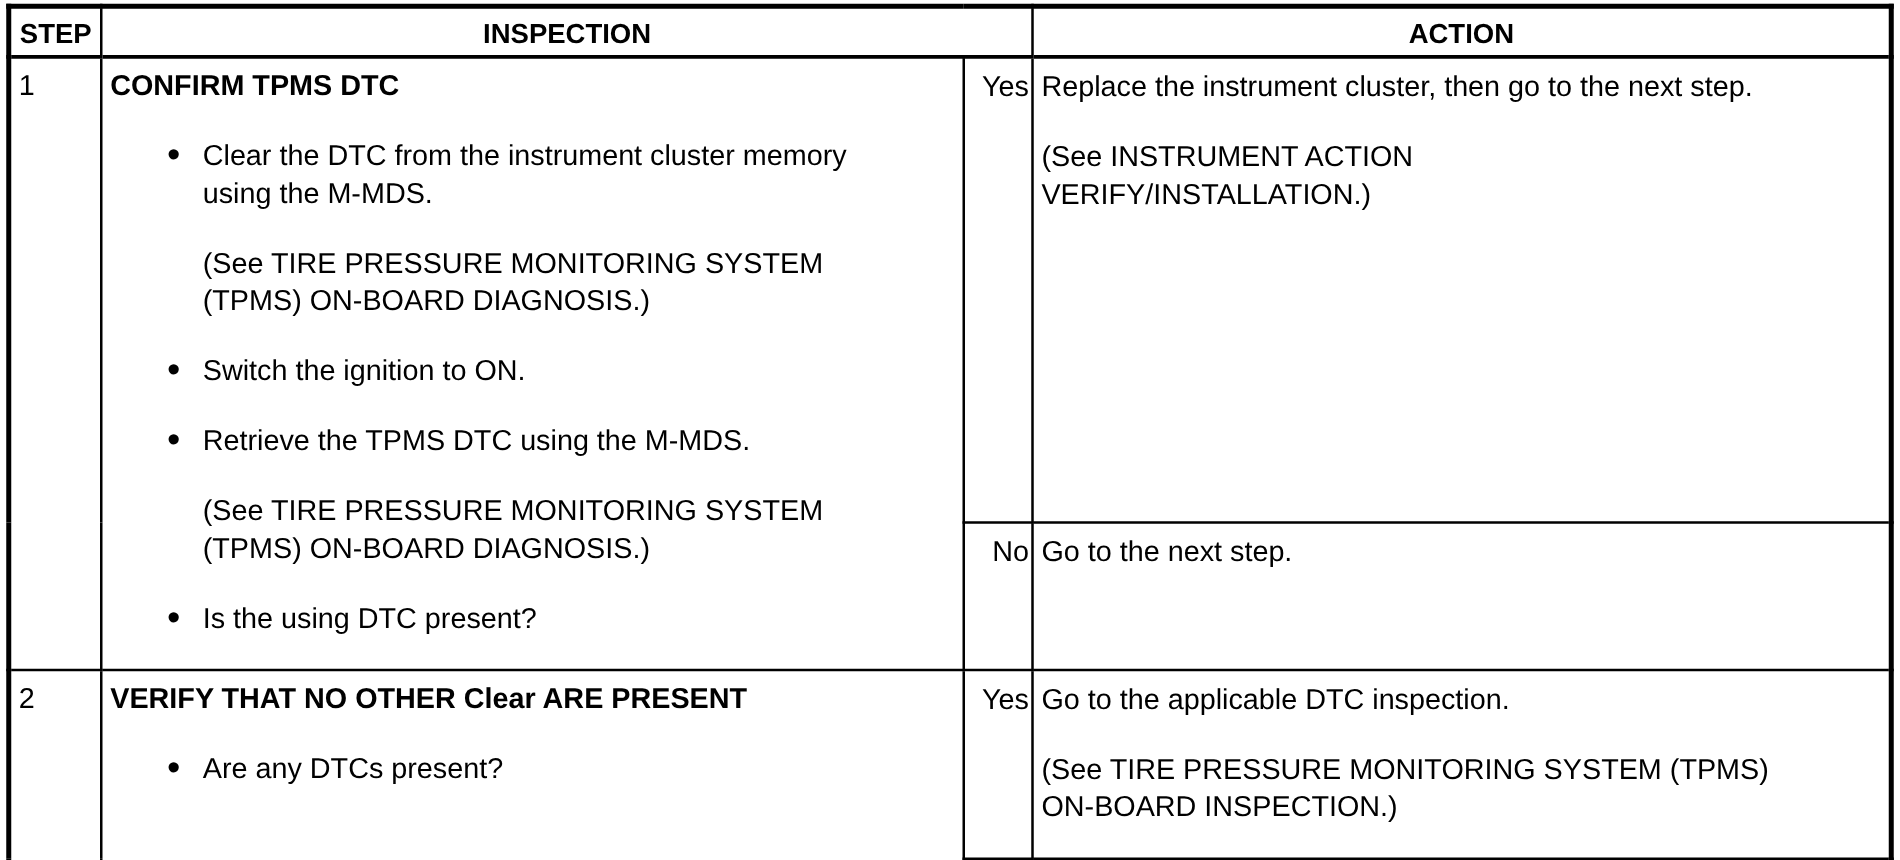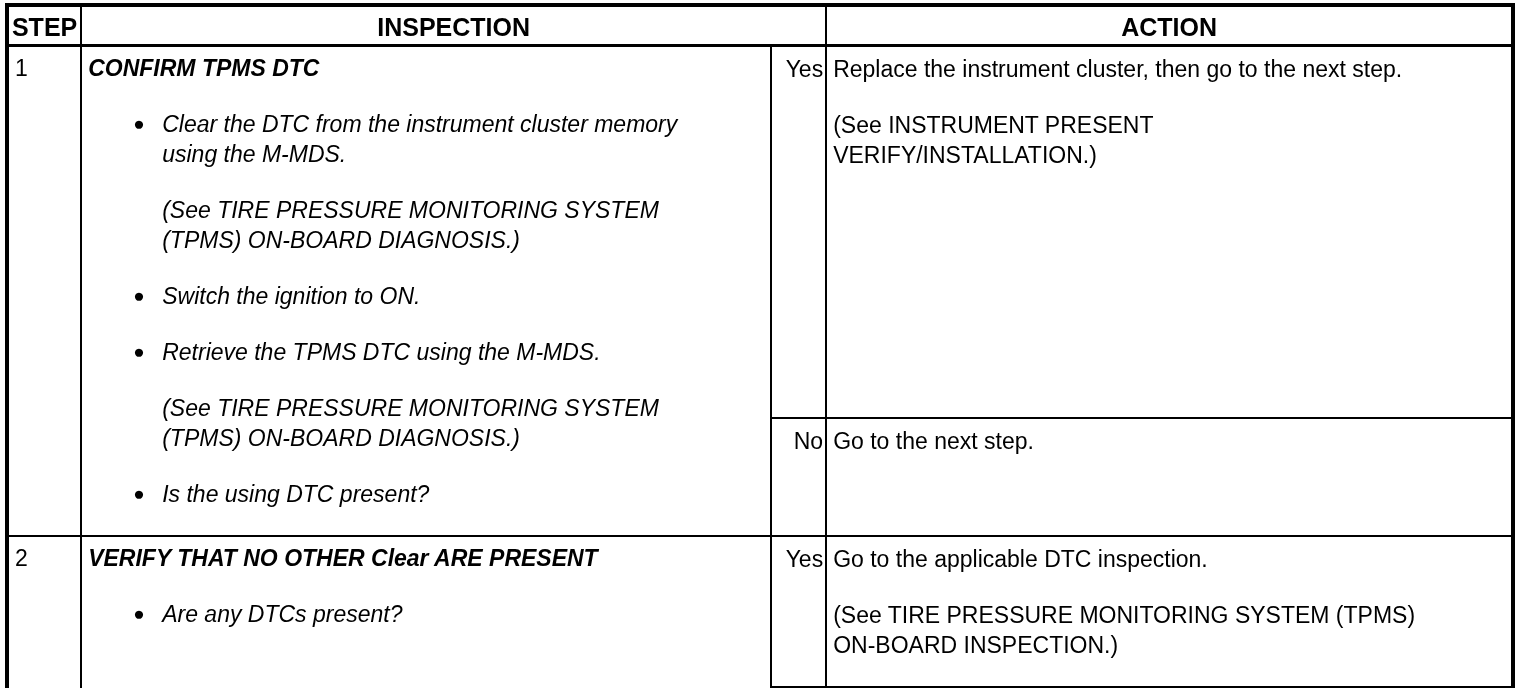--- a/index.html
+++ b/index.html
@@ -28,21 +28,21 @@
   .doc-table th, .doc-table td {
     border: 2px solid #000000;
     vertical-align: top;
     background: #ffffff;
     overflow: hidden;
   }
   .doc-table thead th {
     border-bottom: 3px solid #000000;
     height: 34px;
     padding: 3px 0 0 0;
-    font-size: 25px;
+    font-size: 22px;
     font-weight: bold;
     text-align: center;
     line-height: 34px;
   }
   .line, .insp-title, .step-num, .yn-label {
     font-size: 23px;
     line-height: 30px;
   }
   .line {
     min-height: 30px;
@@ -60,21 +60,21 @@
   }
   .bullet-marker {
     position: absolute;
     left: 45px;
     top: 0;
     font-size: 19px;
     line-height: 30px;
   }
   .note-block { padding-left: 74px; }
   .cell-step   { padding: 6px 2px 0 6px; }
-  .cell-insp   { padding: 6px 8px 0 6px; font-style: italic; }
+  .cell-insp   { padding: 6px 8px 0 6px; }
   .cell-yn     { padding: 7px 2px 0 5px; text-align: right; }
   .cell-action { padding: 7px 4px 0 6px; }
   tr.row-tall   { height: 348px; }
   tr.row-no1    { height: 110px; }
   tr.row-yes2   { height: 126px; }
   tr.row-no2    { height: 40px; }
 </style>
 </head>
 <body>
 
@@ -127,21 +127,21 @@
         </div>
       </td>
       <td class="cell-yn">
         <div class="yn-label">Yes</div>
       </td>
       <td class="cell-action">
         <div class="block">
           <div class="line">Replace the instrument cluster, then go to the next step.</div>
         </div>
         <div class="block">
-          <div class="line">(See INSTRUMENT PRESENT</div>
+          <div class="line">(See INSTRUMENT ACTION</div>
           <div class="line">VERIFY/INSTALLATION.)</div>
         </div>
       </td>
     </tr>
     <tr class="row-no1">
       <td class="cell-yn">
         <div class="yn-label">No</div>
       </td>
       <td class="cell-action">
         <div class="block">

